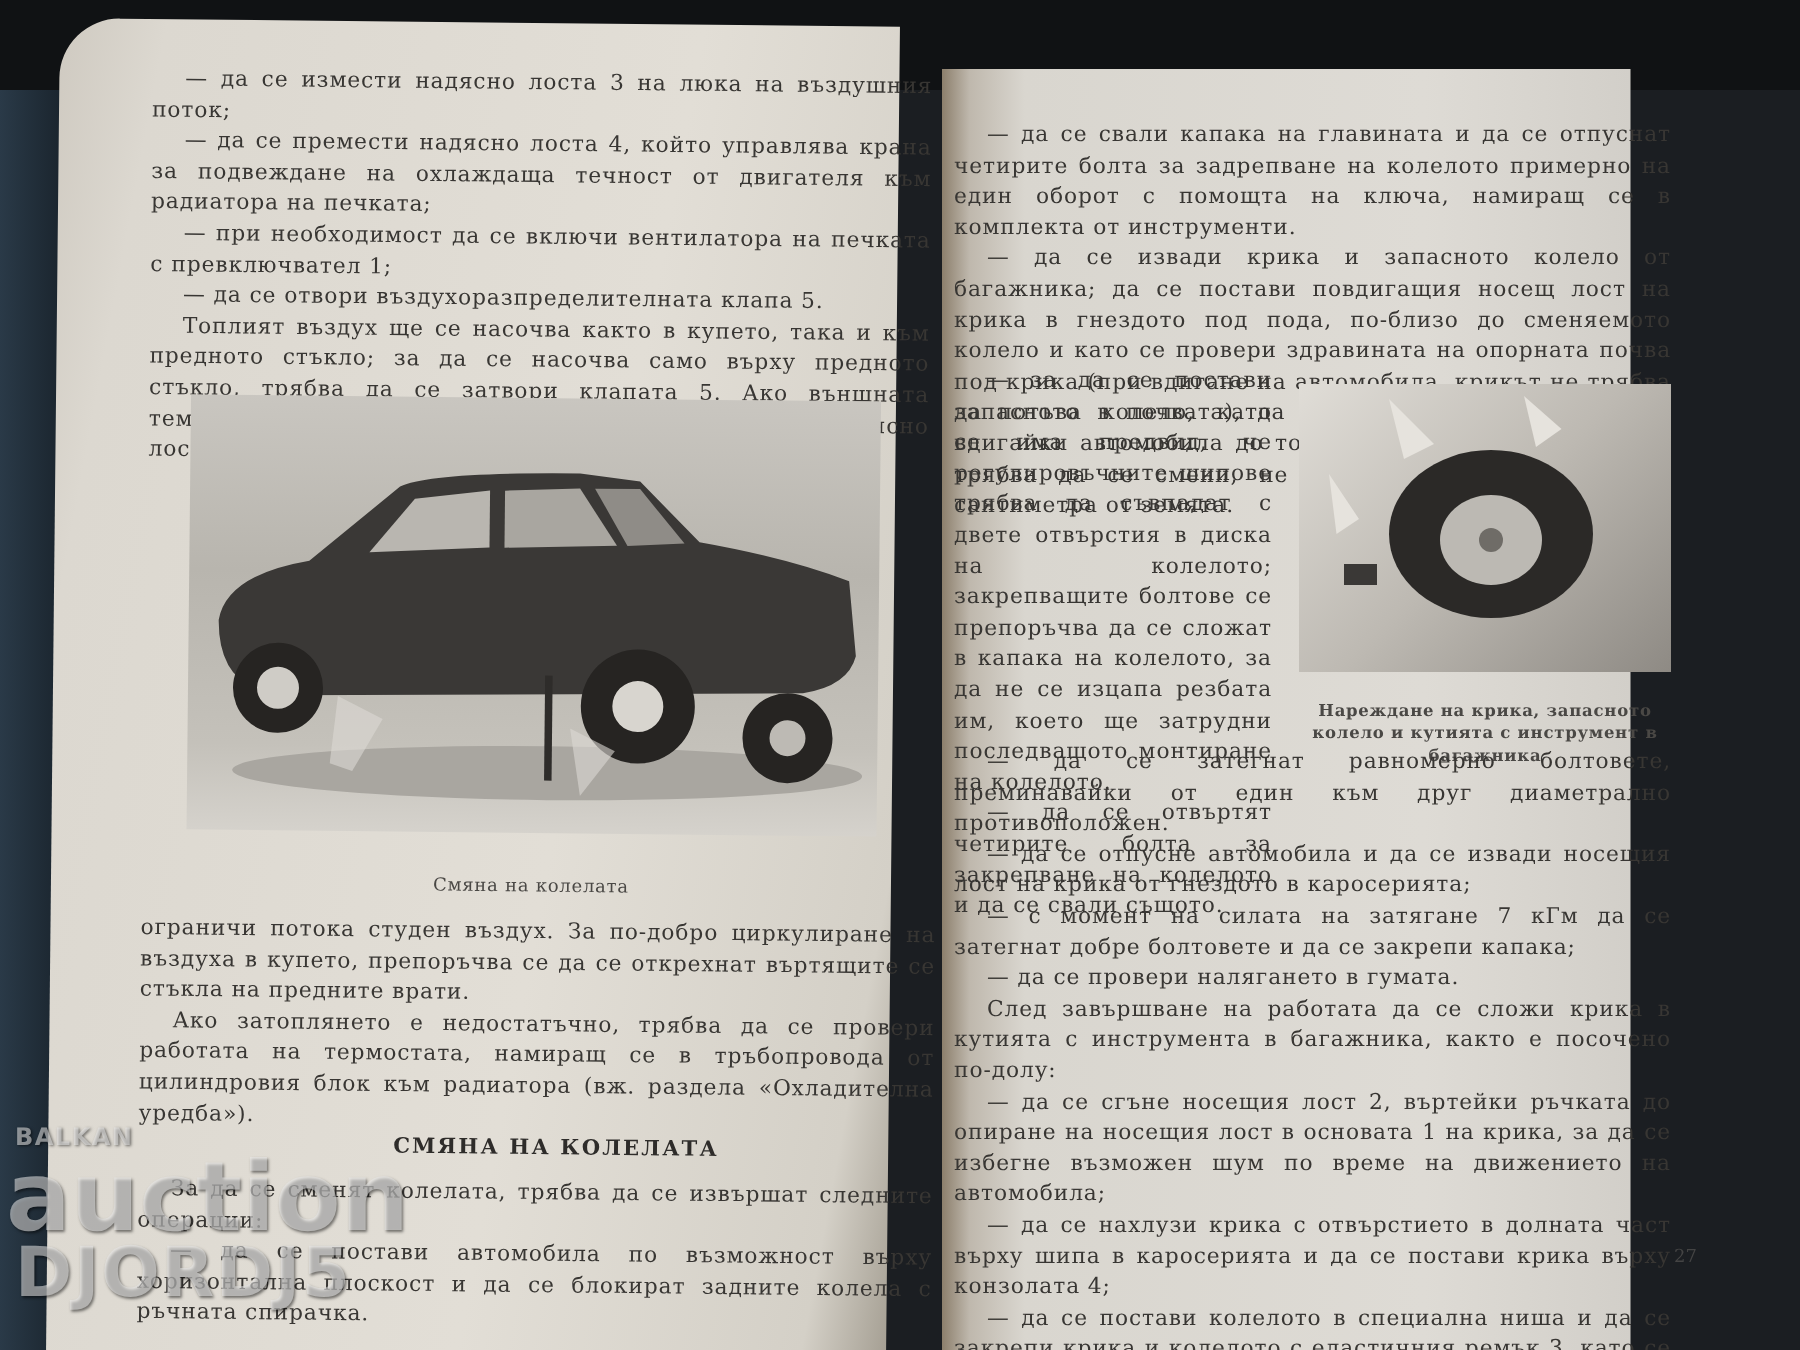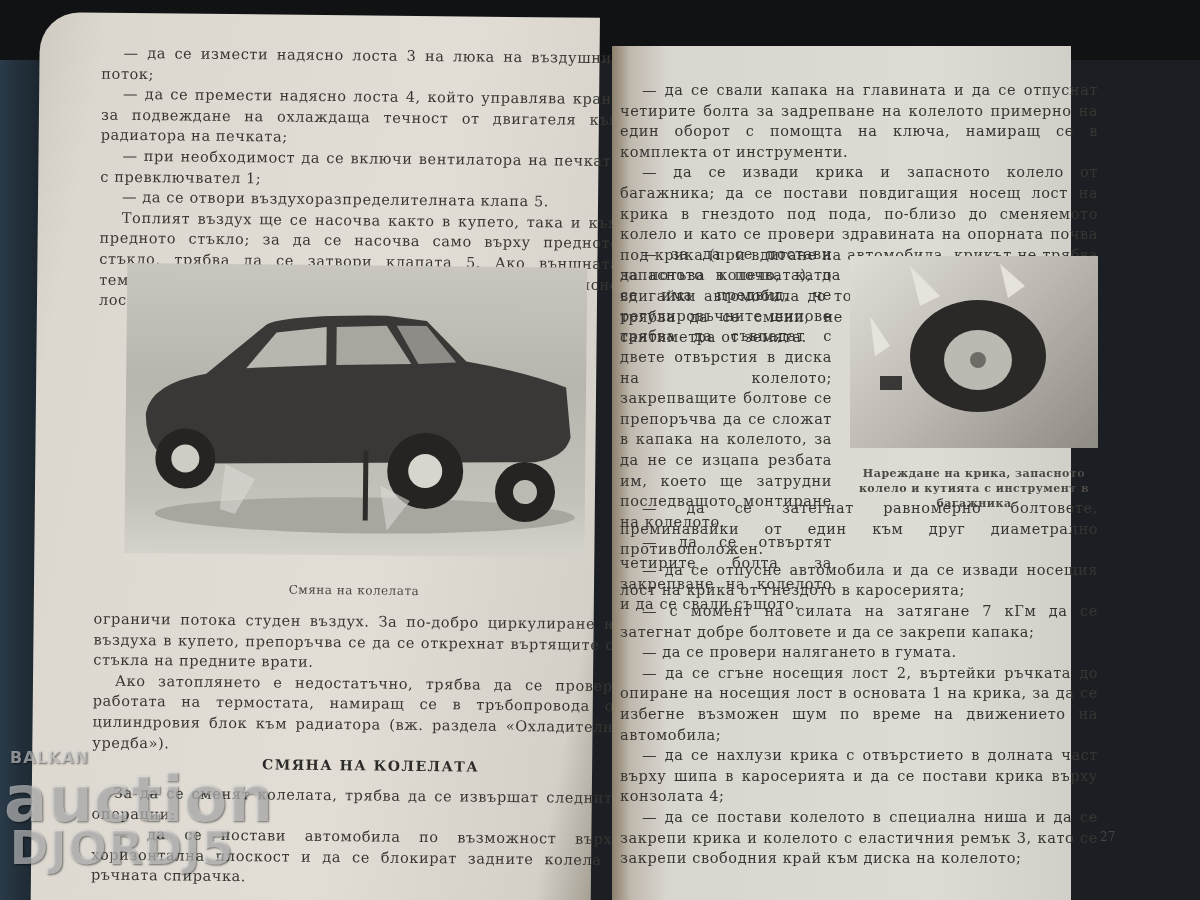--- a/index.html
+++ b/index.html
@@ -5,21 +5,21 @@
   html,body{margin:0;padding:0;}
   body{width:1200px;height:900px;overflow:hidden;background:#1b1e22;position:relative;
        font-family:"DejaVu Serif","Liberation Serif",serif;}
   .bg-left{position:absolute;left:0;top:0;width:70px;height:900px;
            background:linear-gradient(90deg,#2a3a48 0%,#1a242d 60%,#15191d 100%);}
   .bg-top{position:absolute;left:0;top:0;width:1200px;height:60px;background:#101214;}
   .page{position:absolute;box-sizing:border-box;color:#2f2f2f;}
   .page-left{left:40px;top:12px;width:560px;height:888px;
       background:linear-gradient(100deg,#cfcac1 0%,#dcd8d0 10%,#e2ded6 60%,#d4d0c7 92%,#a59f93 100%);
       border-radius:40px 0 0 0;transform:rotate(0.6deg);transform-origin:0 0;}
-  .page-right{left:612px;top:46px;width:459px;height:854px;
+  .page-right{left:628px;top:46px;width:459px;height:854px;
       background:linear-gradient(90deg,#8c7f6c 0%,#bfb8ad 4%,#d9d6cf 12%,#dedbd5 70%,#d2cfc9 100%);}
   .txt{position:absolute;font-size:14.5px;line-height:20.6px;letter-spacing:0.6px;text-align:justify;color:#383633;}
   .txt p{margin:0;text-indent:22px;}
   .txt p.noind{text-indent:0;}
   .photo{position:absolute;background:linear-gradient(180deg,#c9c6c0 0%,#b8b5ae 40%,#c4c1ba 80%,#d5d2cc 100%);}
   .caption{position:absolute;font-size:12px;color:#4a4845;text-align:center;letter-spacing:0.5px;}
   .heading{position:absolute;font-size:14px;font-weight:bold;letter-spacing:1.5px;color:#2e2c2a;}
   .pagenum{position:absolute;font-size:12px;color:#444;}
   .wm{position:absolute;font-family:"DejaVu Sans","Liberation Sans",sans-serif;font-weight:bold;
       color:rgba(235,235,235,0.55);text-shadow:1px 1px 2px rgba(0,0,0,0.5);letter-spacing:1px;}
@@ -90,20 +90,21 @@
       <rect x="30" y="120" width="22" height="14" fill="#3a3836"></rect>
     </svg>
   </div>
   <div class="caption" style="left:238px;top:420px;width:248px;font-size:11px;line-height:15px;font-weight:bold;">Нареждане на крика, запасното колело и кутията с инструмент в багажника</div>
 
   <div class="txt" style="left:8px;top:452px;width:478px;">
     <p>— да се затегнат равномерно болтовете, преминавайки от един към друг диаметрално противоположен.</p>
     <p>— да се отпусне автомобила и да се извади носещия лост на крика от гнездото в каросерията;</p>
     <p>— с момент на силата на затягане 7 кГм да се затегнат добре болтовете и да се закрепи капака;</p>
     <p>— да се провери налягането в гумата.</p>
+    <p>След завършване на работата да се сложи крика в кутията с инструмента в багажника, както е посочено по-долу:</p>
     <p>— да се сгъне носещия лост 2, въртейки ръчката до опиране на носещия лост в основата 1 на крика, за да се избегне възможен шум по време на движението на автомобила;</p>
     <p>— да се нахлузи крика с отвърстието в долната част върху шипа в каросерията и да се постави крика върху конзолата 4;</p>
     <p>— да се постави колелото в специална ниша и да се закрепи крика и колелото с еластичния ремък 3, като се закрепи свободния край към диска на колелото;</p>
 
   </div>
   <div class="pagenum" style="left:488px;top:784px;">27</div>
 </div>
 
 <div class="wm" style="left:10px;top:748px;font-size:16px;">BALKAN</div>
 <div class="wm" style="left:4px;top:762px;font-size:64px;letter-spacing:0;text-align:center;">auction</div>

